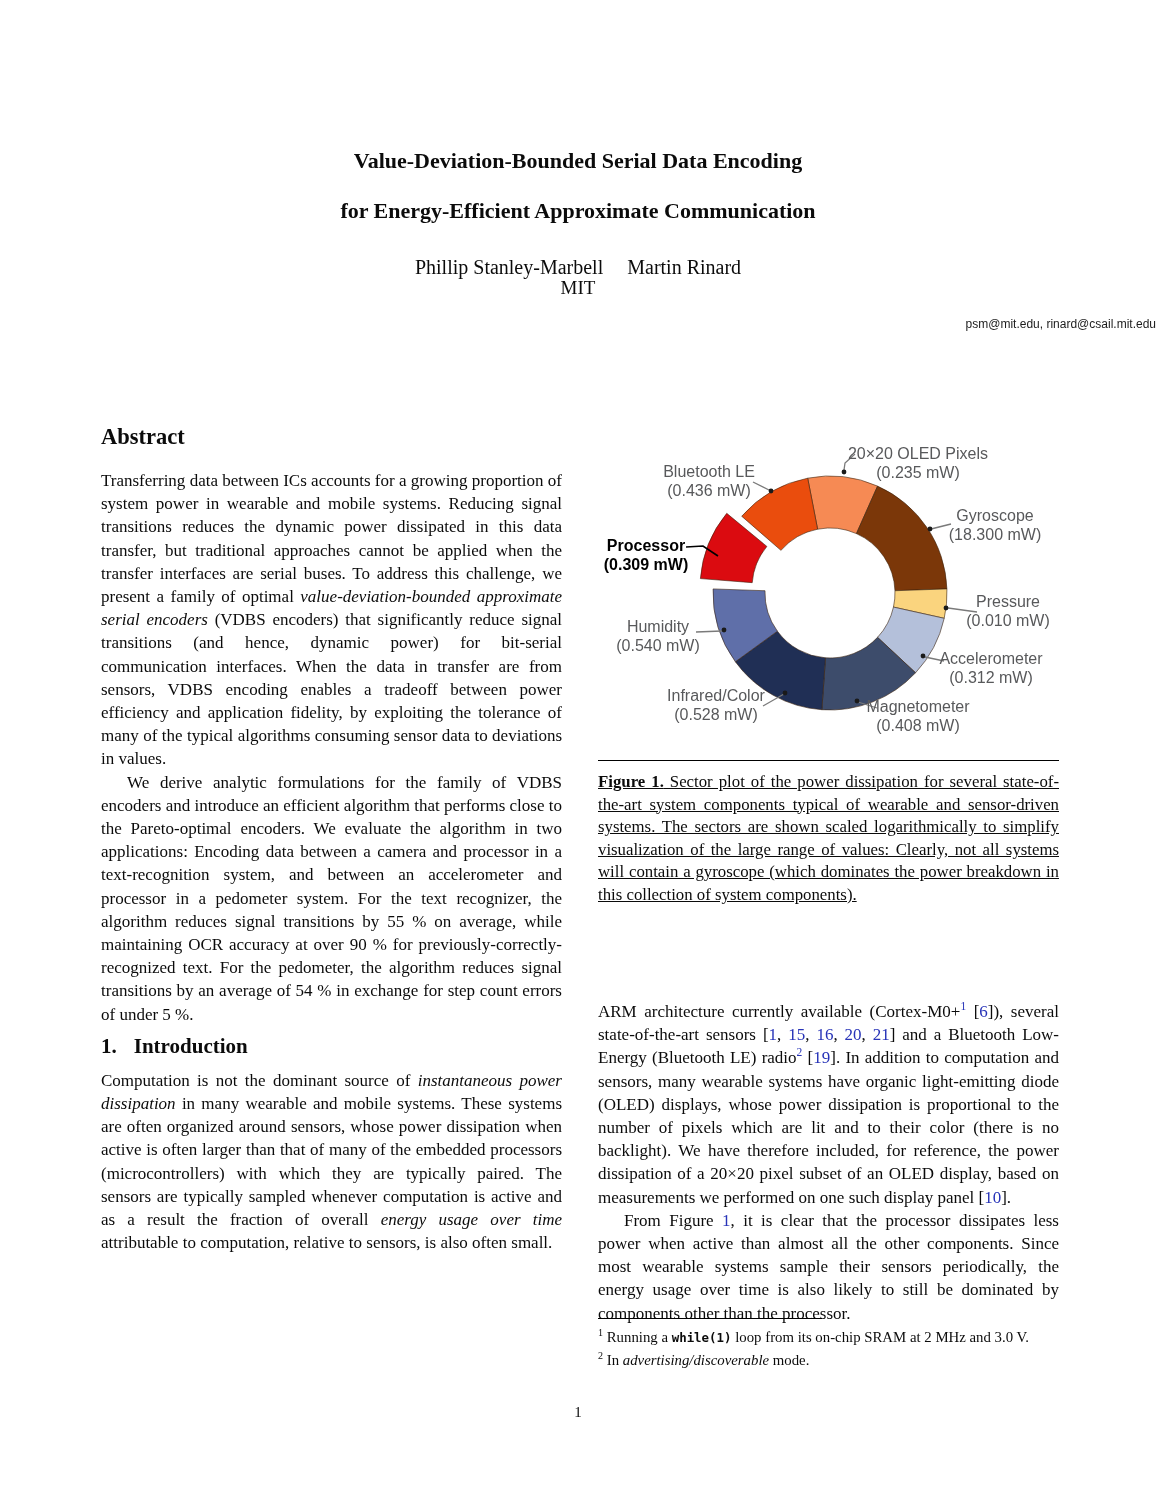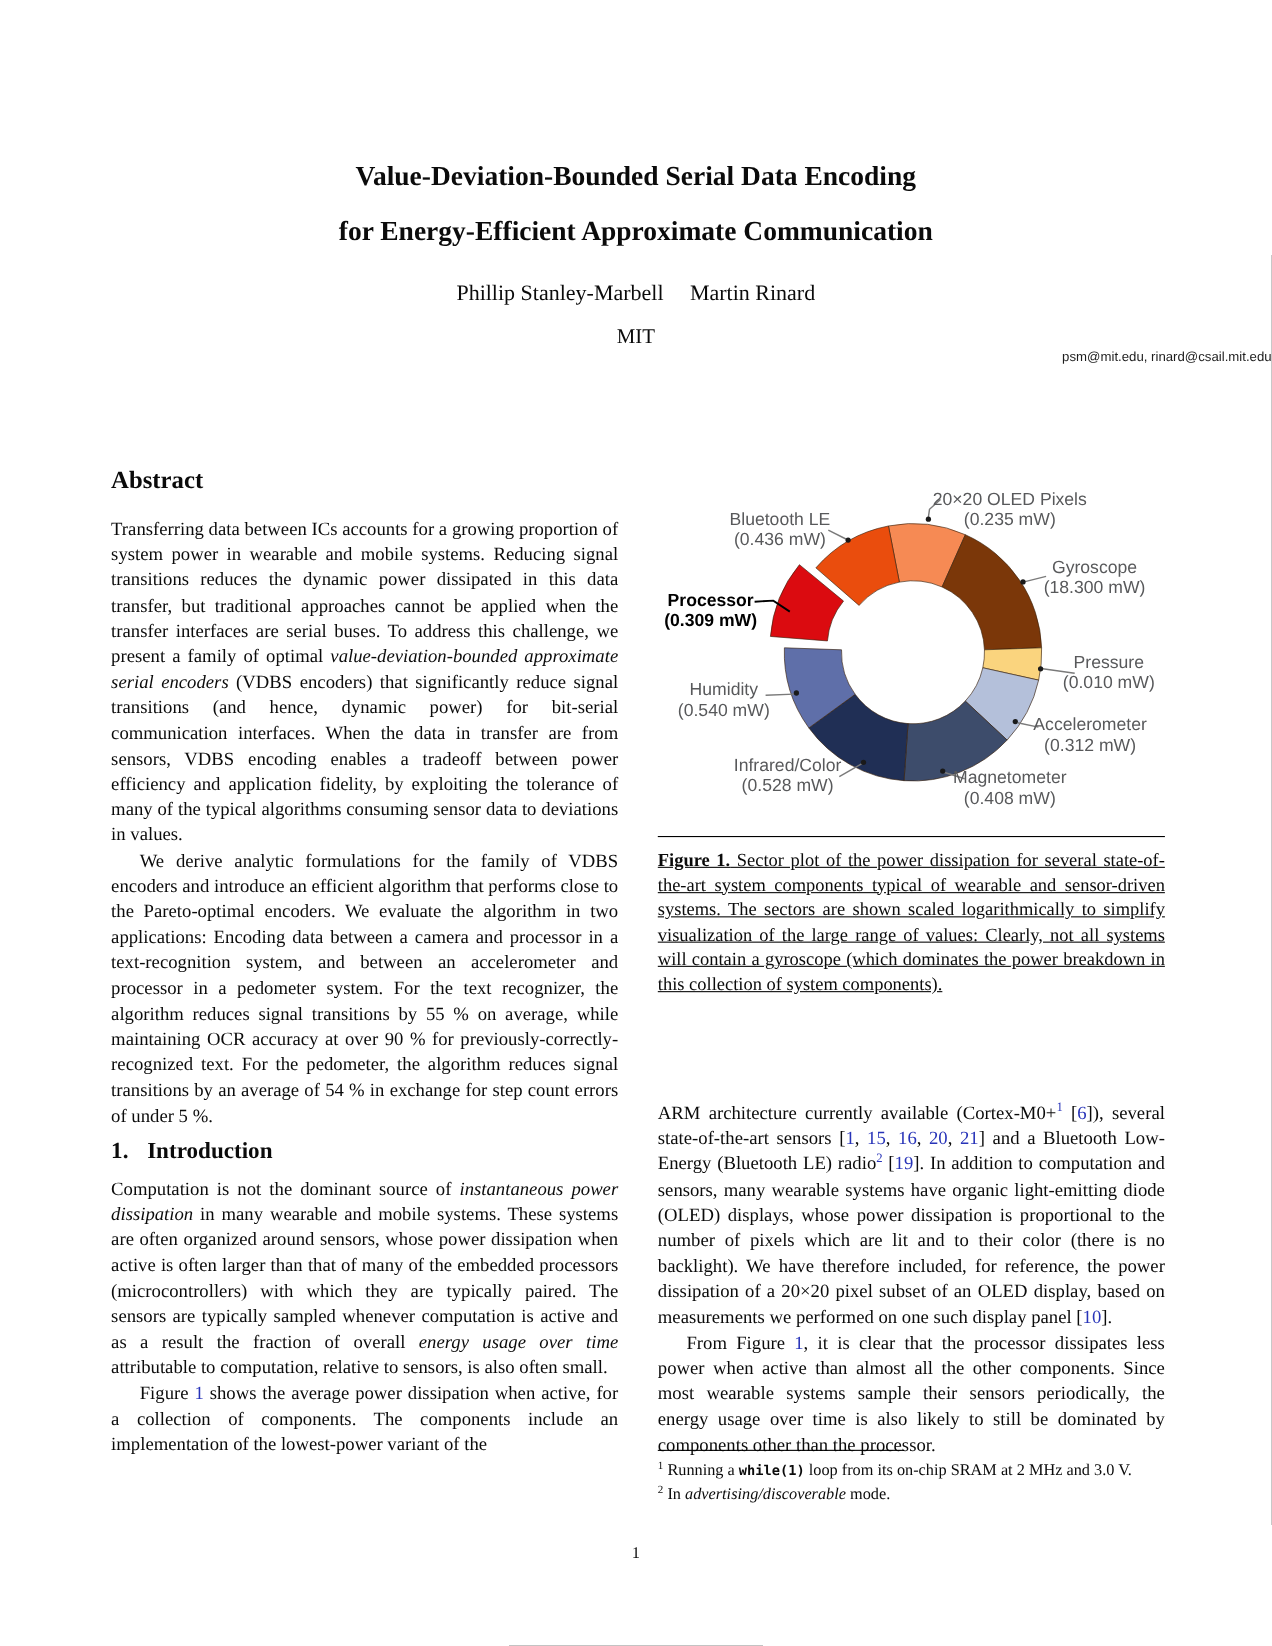--- a/index.html
+++ b/index.html
@@ -1,22 +1,22 @@
 <!DOCTYPE html>
 <html><head>
 <meta charset="utf-8">
 <style>
   html,body{margin:0;padding:0;background:#9a9a9a;}
   .page{position:relative;width:1156px;height:1496px;background:#ffffff;margin:0 auto;
         font-family:"Liberation Serif",serif;color:#0b0b0b;overflow:hidden;}
   .title-block{position:absolute;top:136px;left:0;width:100%;text-align:center;
-               font-weight:bold;font-size:25px;line-height:50px;}
+               font-weight:bold;font-size:22px;line-height:50px;}
   .authors-row{position:absolute;top:256px;left:0;width:100%;display:flex;
                justify-content:center;gap:24px;font-size:20px;}
-  .affiliation{position:absolute;top:296px;left:0;width:100%;text-align:center;font-size:19px;}
+  .affiliation{position:absolute;top:277px;left:0;width:100%;text-align:center;font-size:19px;}
   .emails{position:absolute;top:317px;left:0;width:100%;text-align:right;
           font-family:"Liberation Sans",sans-serif;font-size:12px;color:#1c1c1c;}
 
   .col-left{position:absolute;left:101px;top:424px;width:461px;}
   .abstract-head{font-size:22.5px;font-weight:bold;margin:0 0 19px 0;line-height:26px;}
   p.body{font-size:17px;line-height:23.2px;text-align:justify;margin:0;}
   p.indent{text-indent:26px;}
   .sec-head{font-size:21px;font-weight:bold;margin:8px 0 10px 0;line-height:25px;}
   .sec-num{margin-right:17px;}
 
@@ -54,21 +54,20 @@
 
   <div class="col-left">
     <div class="abstract-head">Abstract</div>
     <p class="body">Transferring data between ICs accounts for a growing proportion of system power in wearable and mobile systems. Reducing signal transitions reduces the dynamic power dissipated in this data transfer, but traditional approaches cannot be applied when the transfer interfaces are serial buses. To address this challenge, we present a family of optimal <i>value-deviation-bounded approximate serial encoders</i> (VDBS encoders) that significantly reduce signal transitions (and hence, dynamic power) for bit-serial communication interfaces. When the data in transfer are from sensors, VDBS encoding enables a tradeoff between power efficiency and application fidelity, by exploiting the tolerance of many of the typical algorithms consuming sensor data to deviations in values.</p>
     <p class="body indent">We derive analytic formulations for the family of VDBS encoders and introduce an efficient algorithm that performs close to the Pareto-optimal encoders. We evaluate the algorithm in two applications: Encoding data between a camera and processor in a text-recognition system, and between an accelerometer and processor in a pedometer system. For the text recognizer, the algorithm reduces signal transitions by 55 % on average, while maintaining OCR accuracy at over 90 % for previously-correctly-recognized text. For the pedometer, the algorithm reduces signal transitions by an average of 54 % in exchange for step count errors of under 5 %.</p>
 
     <div class="sec-head">
       <span class="sec-num">1.</span><span>Introduction</span>
     </div>
     <p class="body">Computation is not the dominant source of <i>instantaneous power dissipation</i> in many wearable and mobile systems. These systems are often organized around sensors, whose power dissipation when active is often larger than that of many of the embedded processors (microcontrollers) with which they are typically paired. The sensors are typically sampled whenever computation is active and as a result the fraction of overall <i>energy usage over time</i> attributable to computation, relative to sensors, is also often small.</p>
-    <p class="body indent">Figure <span class="link">1</span> shows the average power dissipation when active, for a collection of components. The components include an implementation of the lowest-power variant of the</p>
   </div>
 
   <div class="chart-wrap">
     <svg id="sector-chart" viewBox="590 430 470 320" width="470" height="320" xmlns="http://www.w3.org/2000/svg">
       <g id="chart-sectors">
           <path d="M 807.68 478.15 A 117 117 0 0 1 877.59 486.12 L 856.44 533.62 A 65 65 0 0 0 817.60 529.19 Z" fill="#F68A54" stroke="#3a220e" stroke-opacity="0.65" stroke-width="0.9" stroke-linejoin="round"></path>
           <path d="M 877.59 486.12 A 117 117 0 0 1 946.93 588.92 L 894.96 590.73 A 65 65 0 0 0 856.44 533.62 Z" fill="#7B3709" stroke="#3a220e" stroke-opacity="0.65" stroke-width="0.9" stroke-linejoin="round"></path>
           <path d="M 946.93 588.92 A 117 117 0 0 1 944.23 618.32 L 893.46 607.07 A 65 65 0 0 0 894.96 590.73 Z" fill="#FAD47E" stroke="#3a220e" stroke-opacity="0.65" stroke-width="0.9" stroke-linejoin="round"></path>
           <path d="M 944.23 618.32 A 117 117 0 0 1 915.57 672.79 L 877.54 637.33 A 65 65 0 0 0 893.46 607.07 Z" fill="#B4C0DA" stroke="#3a220e" stroke-opacity="0.65" stroke-width="0.9" stroke-linejoin="round"></path>
           <path d="M 915.57 672.79 A 117 117 0 0 1 821.84 709.71 L 825.47 657.84 A 65 65 0 0 0 877.54 637.33 Z" fill="#3D4C6B" stroke="#3a220e" stroke-opacity="0.65" stroke-width="0.9" stroke-linejoin="round"></path>

